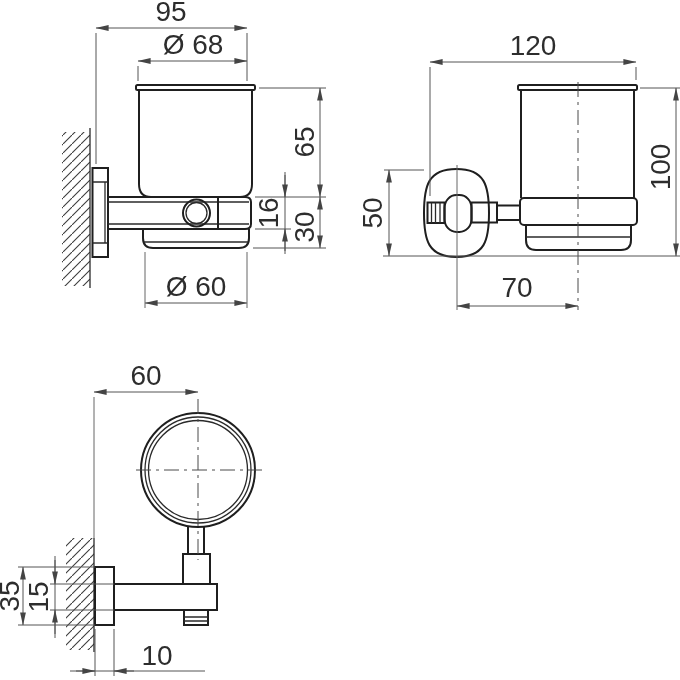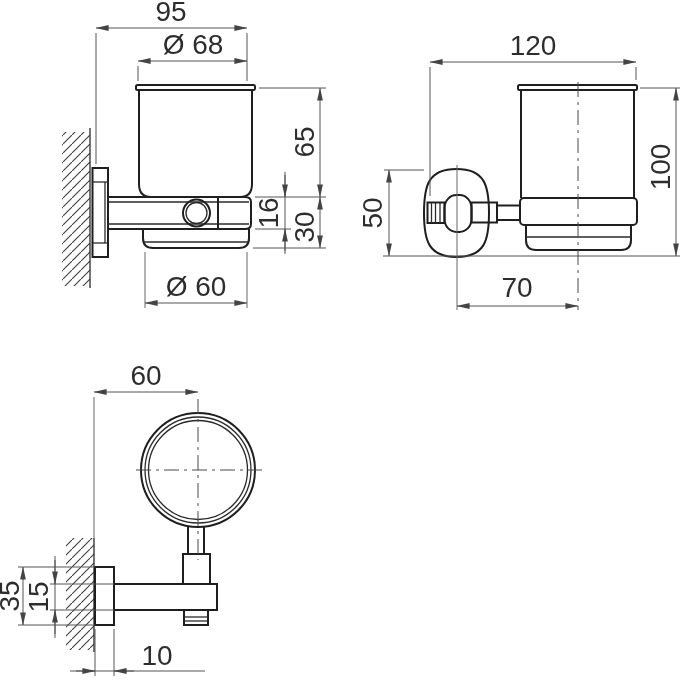--- a/index.html
+++ b/index.html
@@ -1,16 +1,16 @@
 <!DOCTYPE html>
 <html><head>
 <meta charset="utf-8">
 <style>
   html,body{margin:0;padding:0;background:#ffffff;}
-  .canvas{width:680px;height:680px;background:#ffffff;position:relative;overflow:hidden;}
+  .canvas{width:680px;height:680px;background:#ffffff;position:relative;overflow:hidden;border-radius:24px;}
   svg{display:block;}
   
   .o2{stroke:#1f1f1f;stroke-width:2;fill:none;}
   .o1{stroke:#2a2a2a;stroke-width:1.3;fill:none;}
   
   .d {stroke:#555555;stroke-width:1;fill:none;}
   .cl{stroke:#4a4a4a;stroke-width:1;fill:none;stroke-dasharray:15 5 3 5;}
   .thin{stroke:#666666;stroke-width:1;fill:none;}
   text{font-family:"Liberation Sans","DejaVu Sans",sans-serif;font-size:28px;fill:#2d2d2d;}
   .hatchrect{fill:url(#hatch);stroke:none;}

